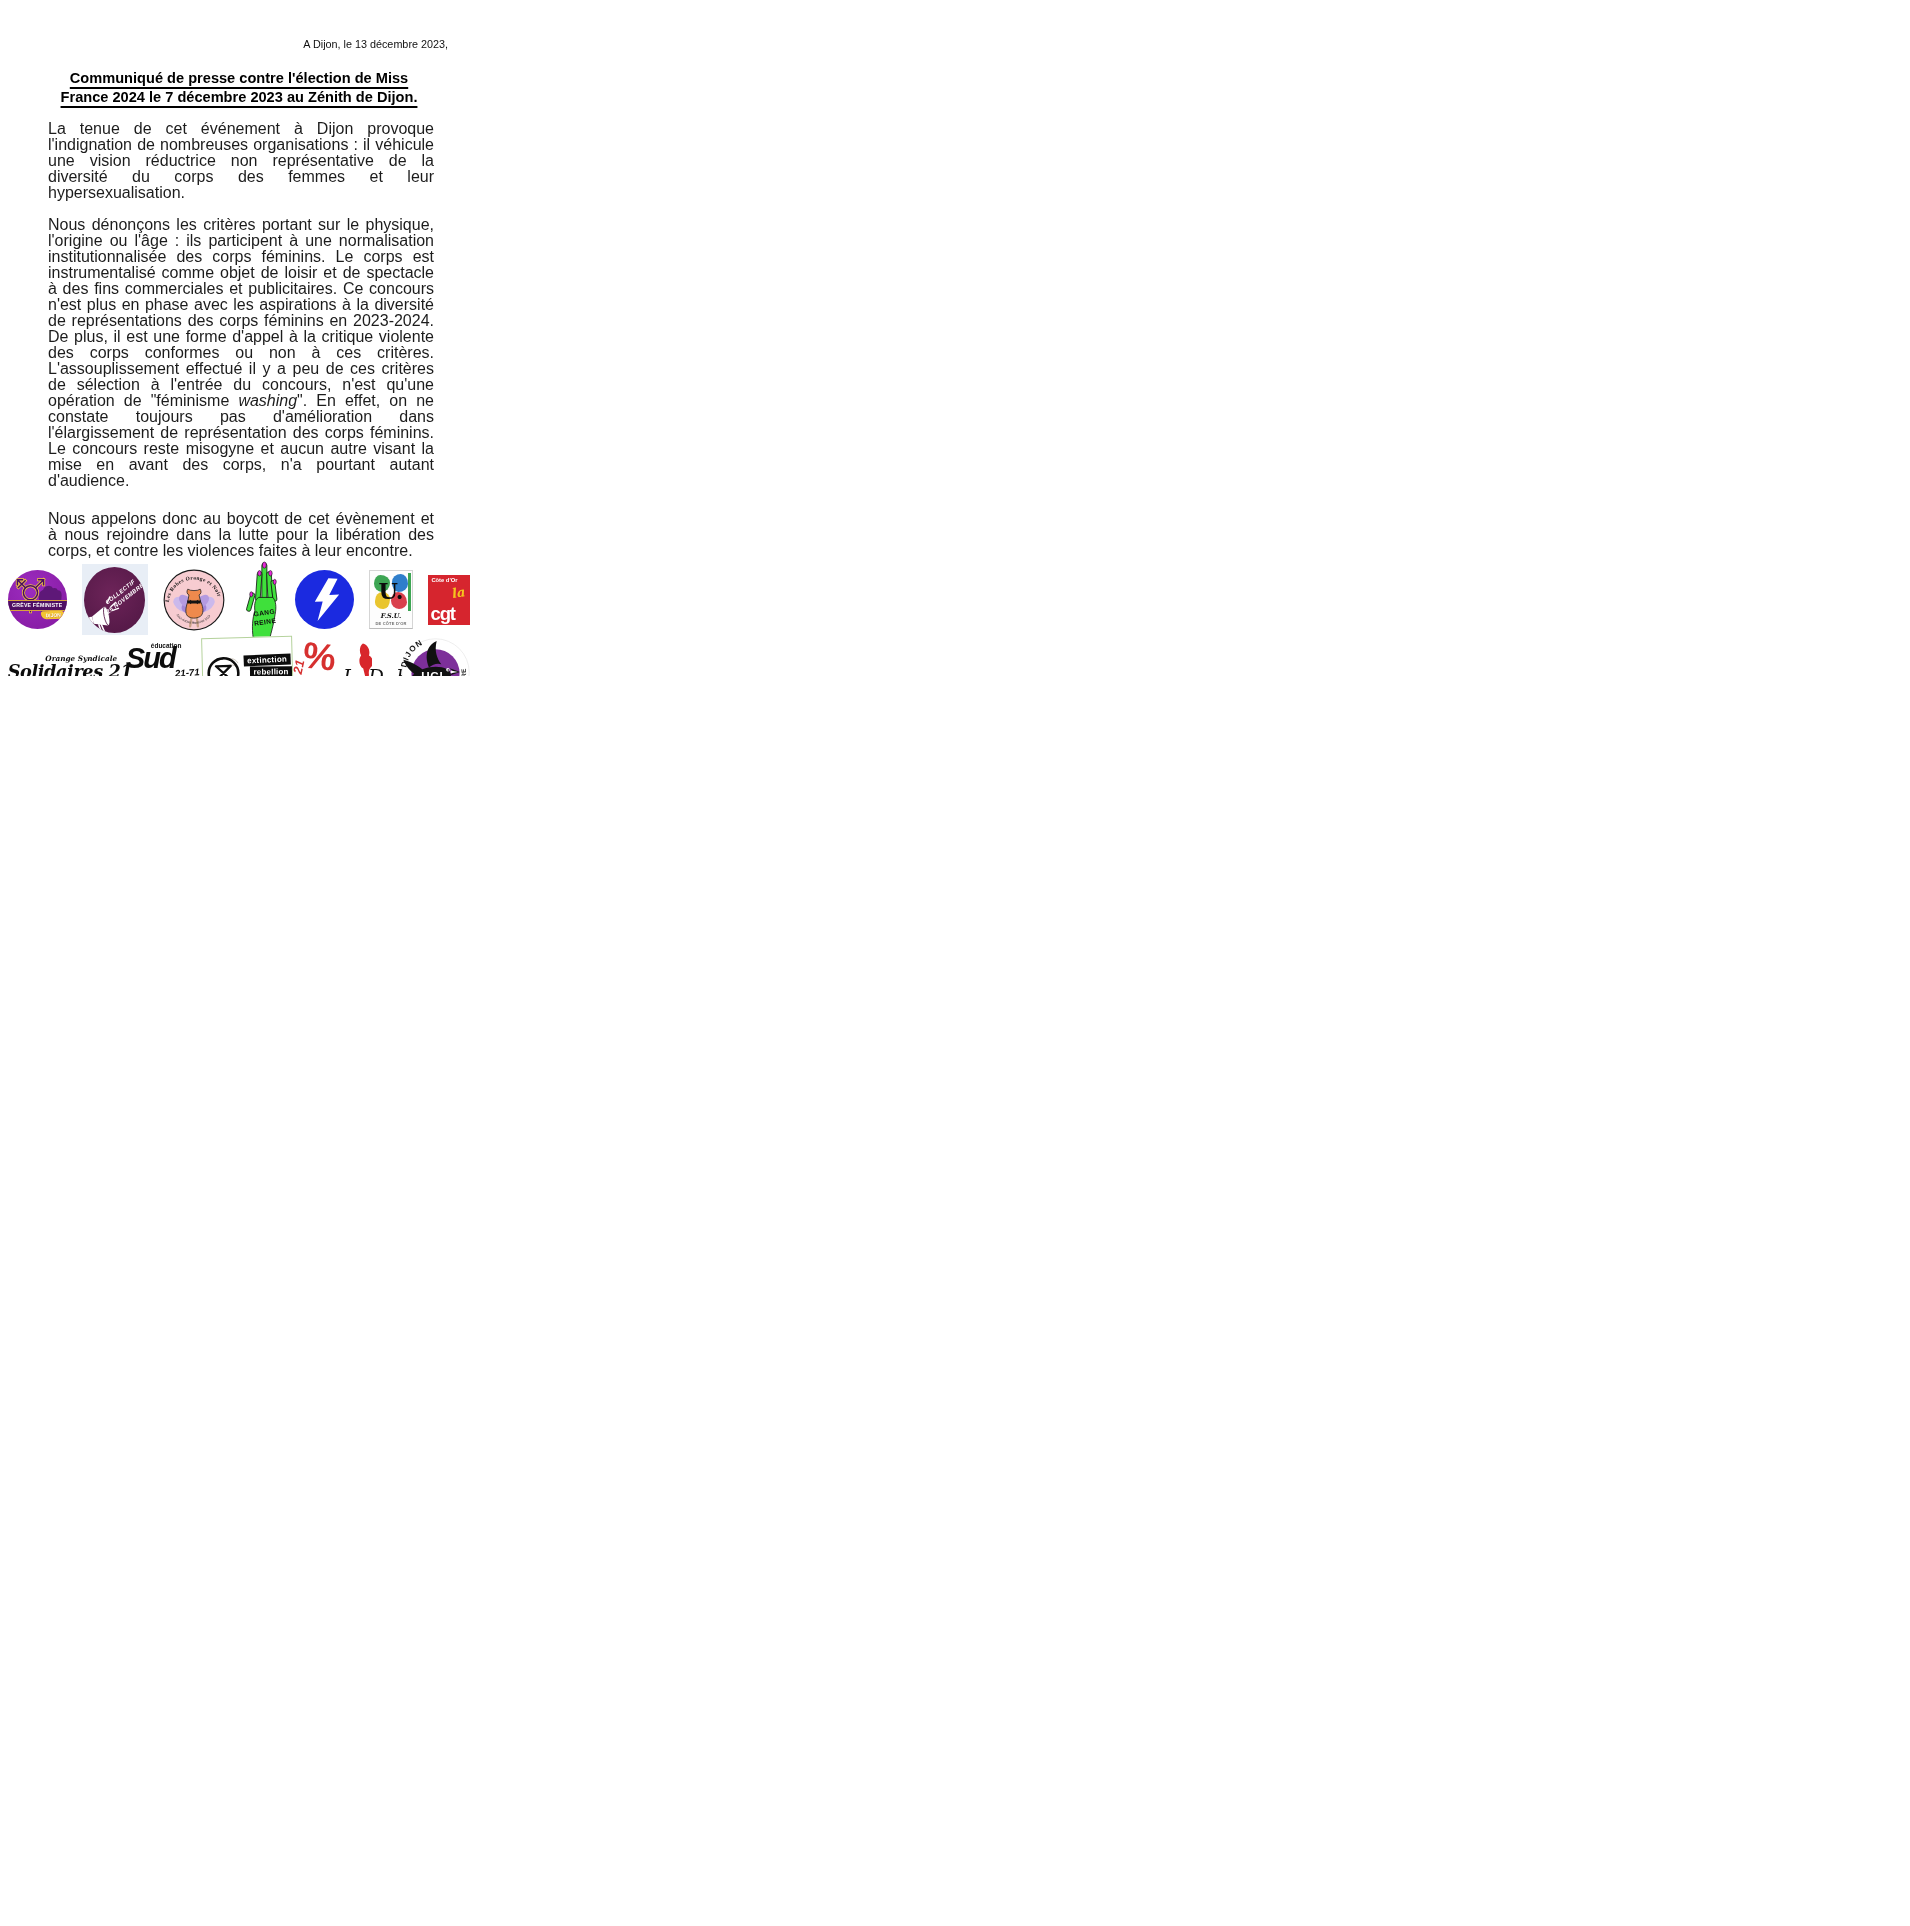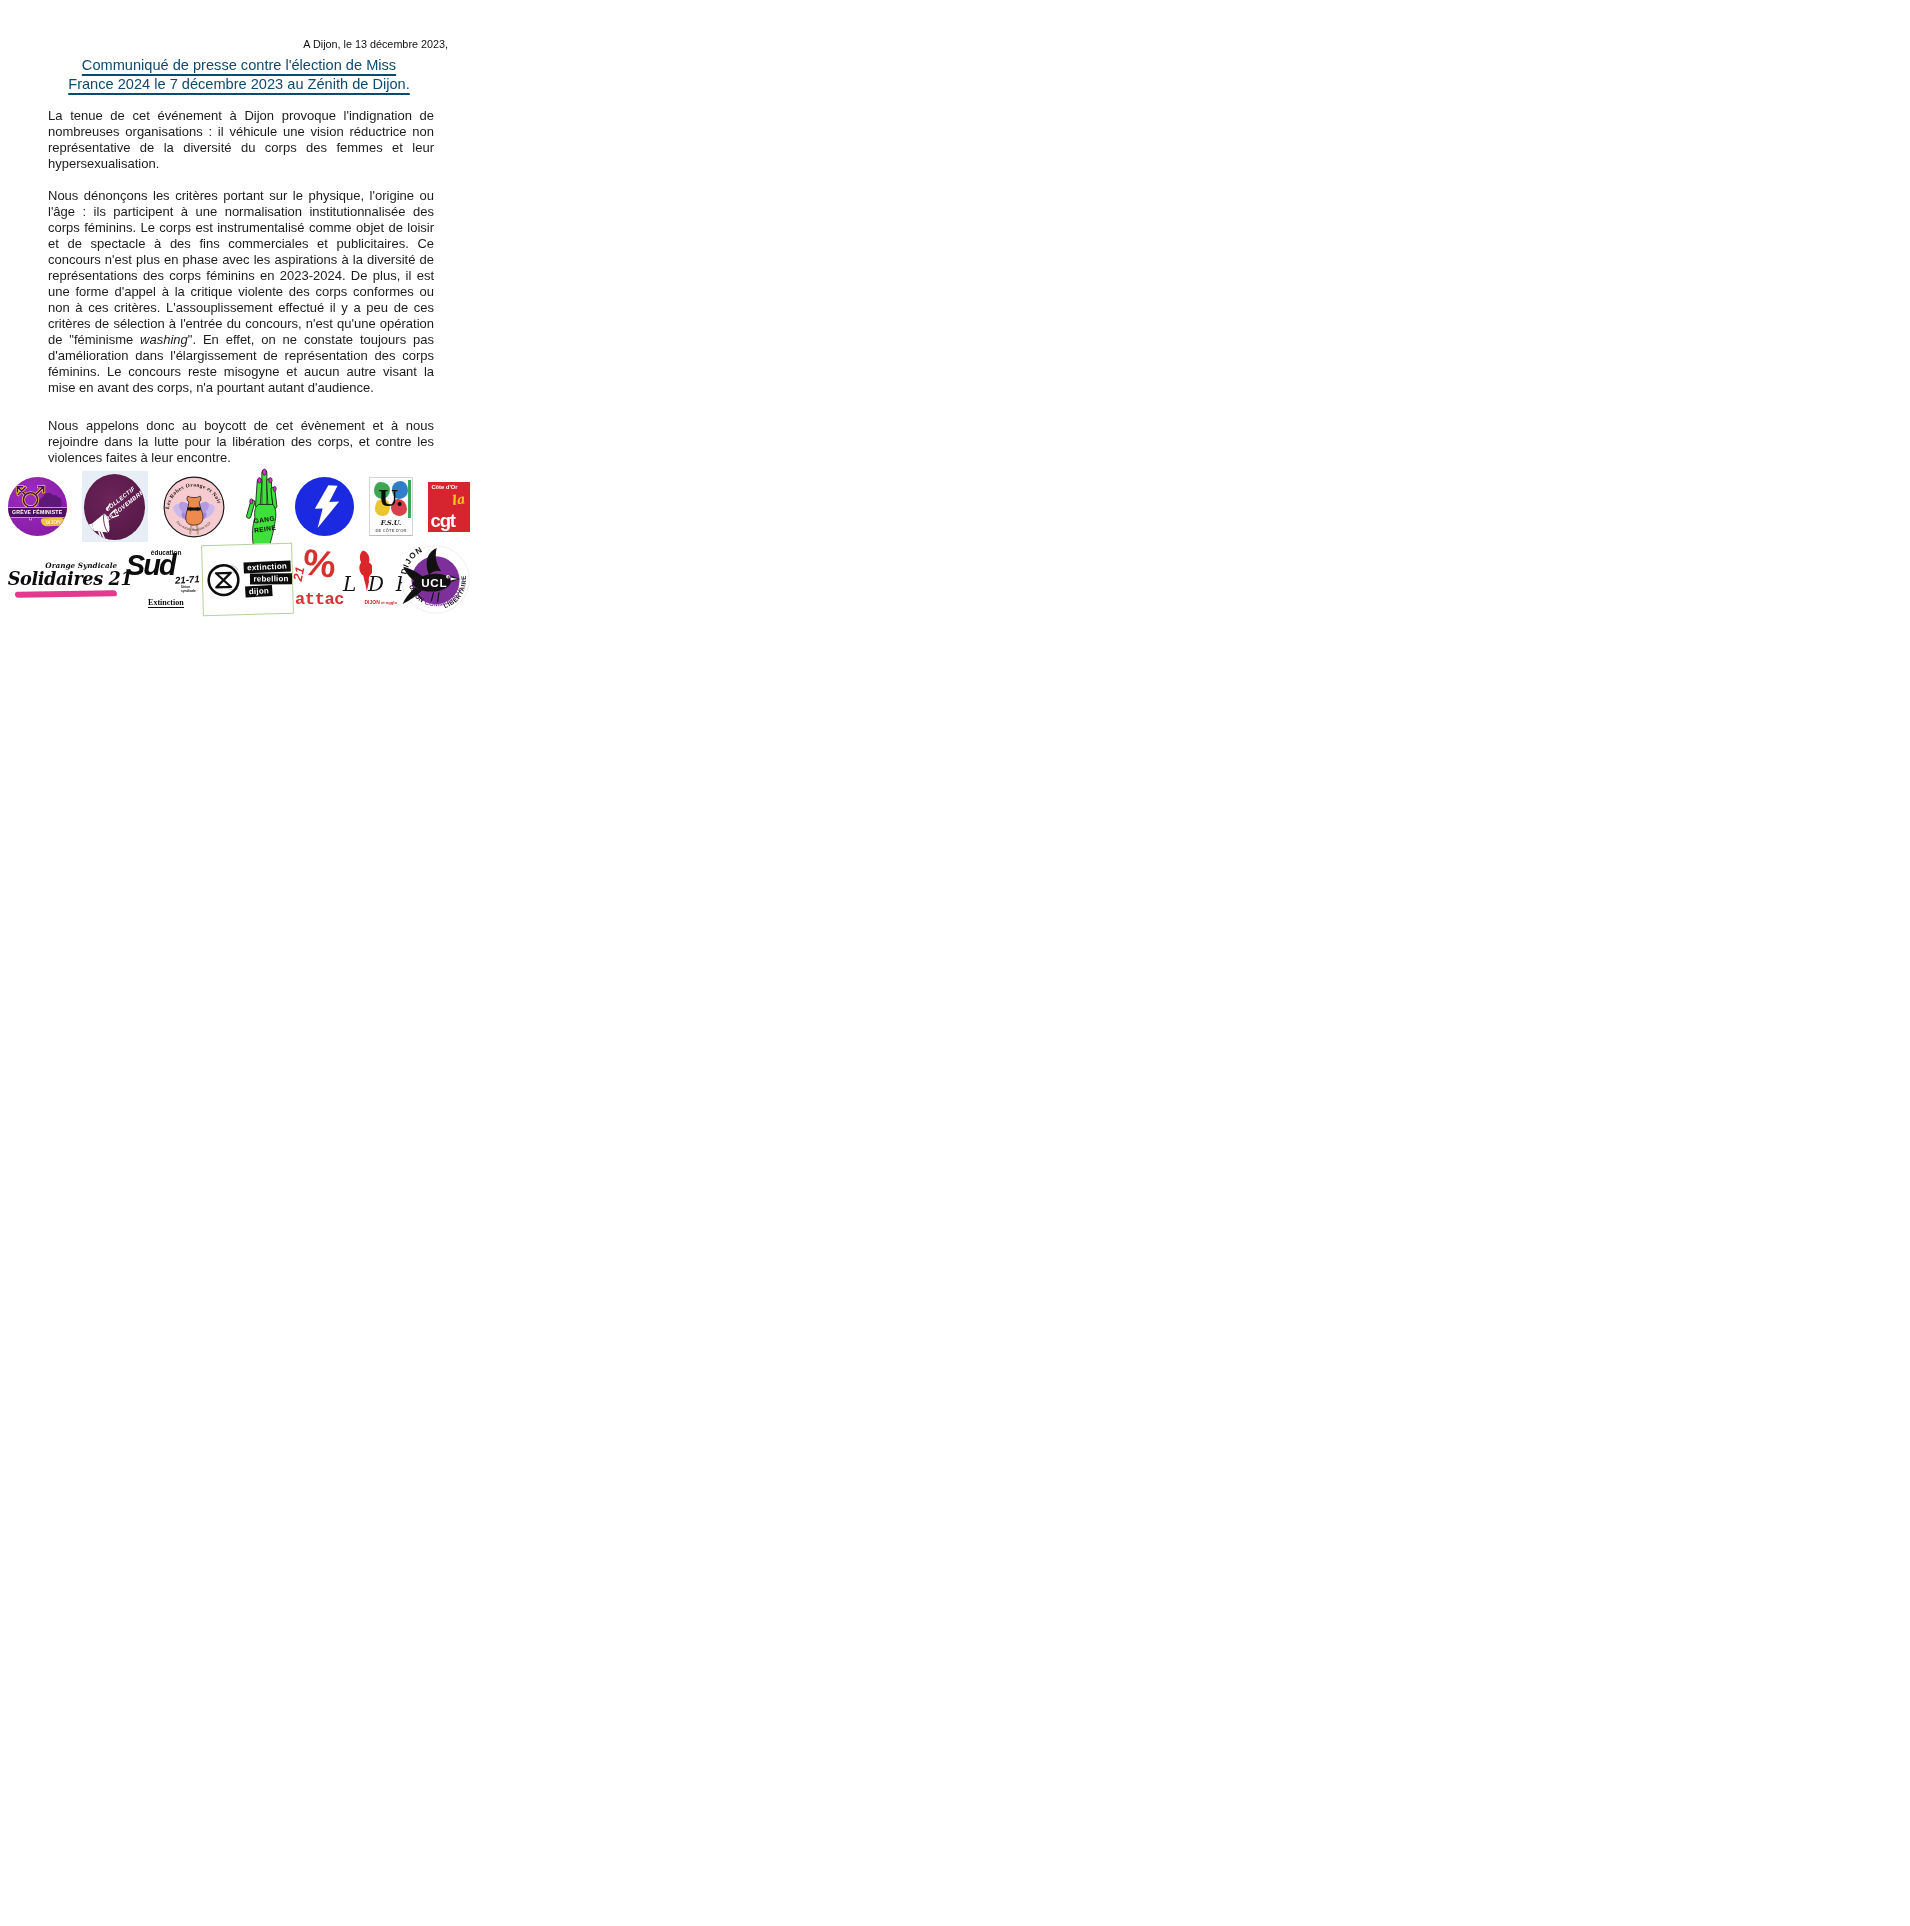--- a/index.html
+++ b/index.html
@@ -1,26 +1,26 @@
 <!DOCTYPE html>
 <html style="font-size:6.2px"><head>
 <meta charset="utf-8">
 <style>
   html,body{margin:0;padding:0;background:#ffffff;}
   body{width:478px;height:676px;overflow:hidden;font-family:"Liberation Sans","DejaVu Sans",sans-serif;color:#1c1c1c;}
   .page{width:478px;height:676px;position:relative;background:#fff;}
 
   .date{margin:38px 30px 0 0;text-align:right;font-size:10.8px;color:#111;}
 
-  .title{margin:6px auto 0;max-width:404px;text-align:center;font-size:14.6px;line-height:19px;
-         font-weight:400;color:#0c4a6e;text-decoration:underline;text-decoration-thickness:1.9px;
+  .title{margin:19px auto 0;max-width:404px;text-align:center;font-size:14.6px;line-height:19px;
+         font-weight:700;color:#000000;text-decoration:underline;text-decoration-thickness:1.9px;
          text-underline-offset:3.9px;}
   .title span{display:block;}
 
-  .para{margin:13px 44px 0 48px;font-size:13px;line-height:16px;text-align:justify;}
+  .para{margin:13px 44px 0 48px;font-size:16px;line-height:16px;text-align:justify;}
   .para em{font-style:italic;}
   .para.p1{margin-top:14px;}
   .para.p2{margin-top:16px;}
   .para.p3{margin-top:22.3px;}
   .para.sig{margin-top:11.6px;}
 
   
   .logos{margin:3.9px 7.7px 0 7.7px;}
   .lrow{display:flex;justify-content:space-between;align-items:center;}
   .r1{height:73px;}

